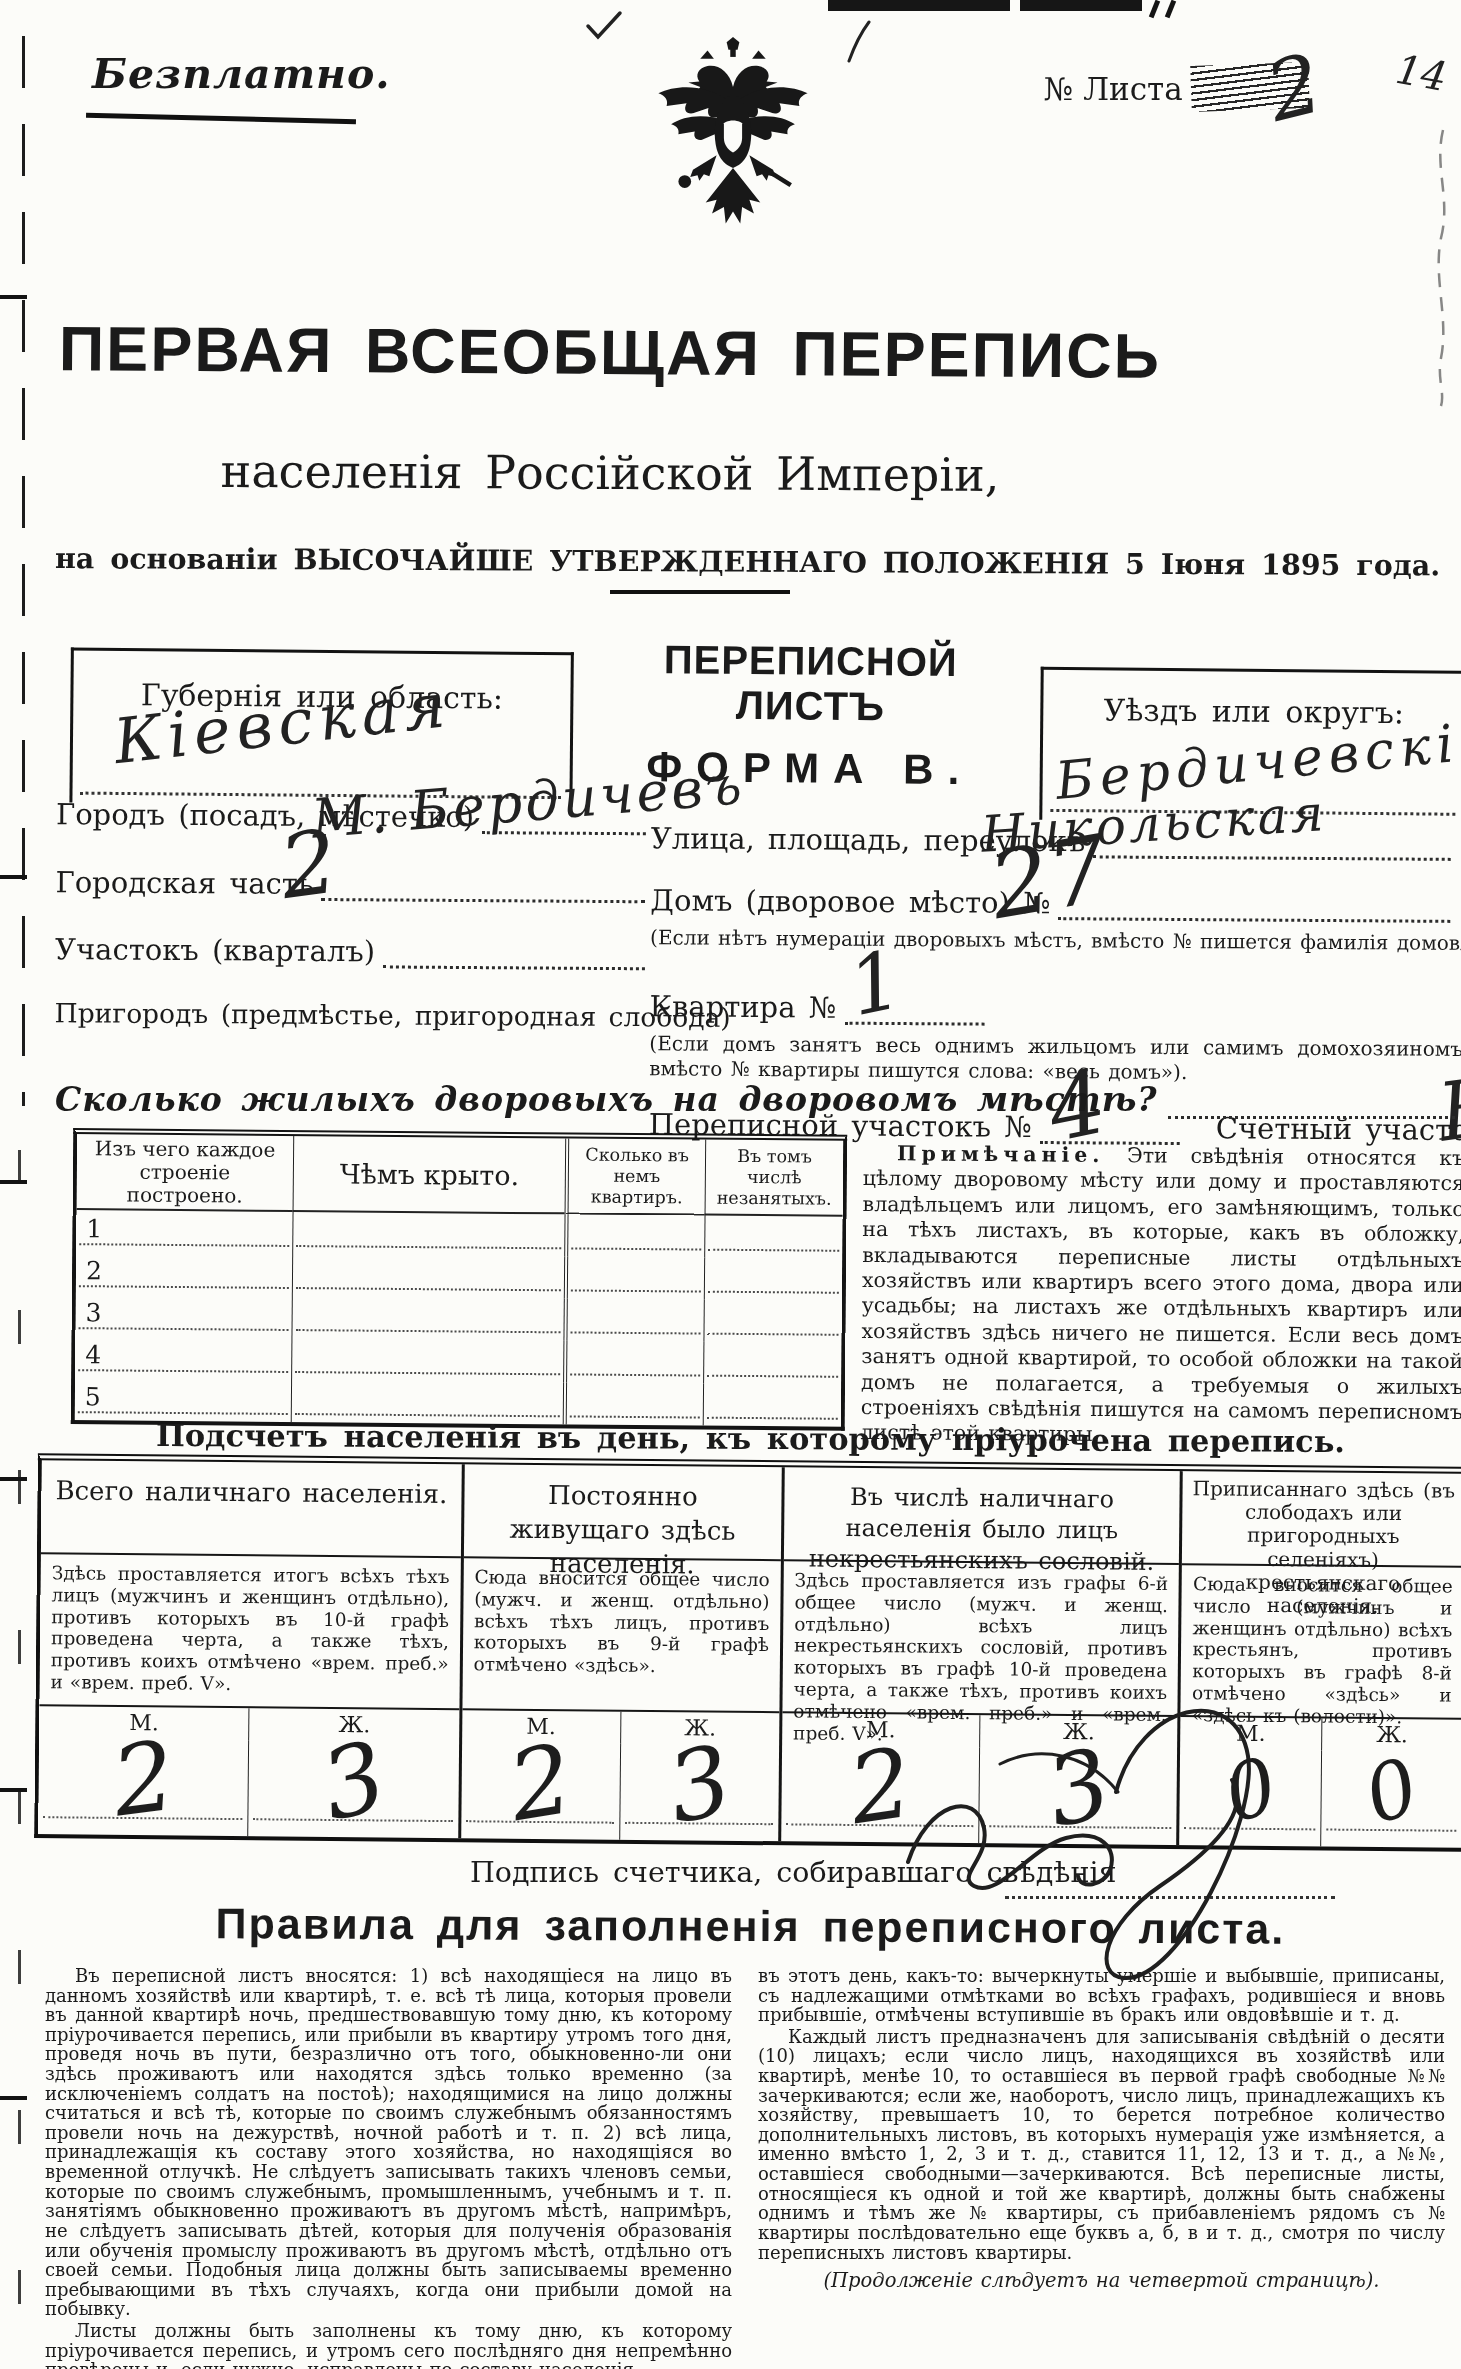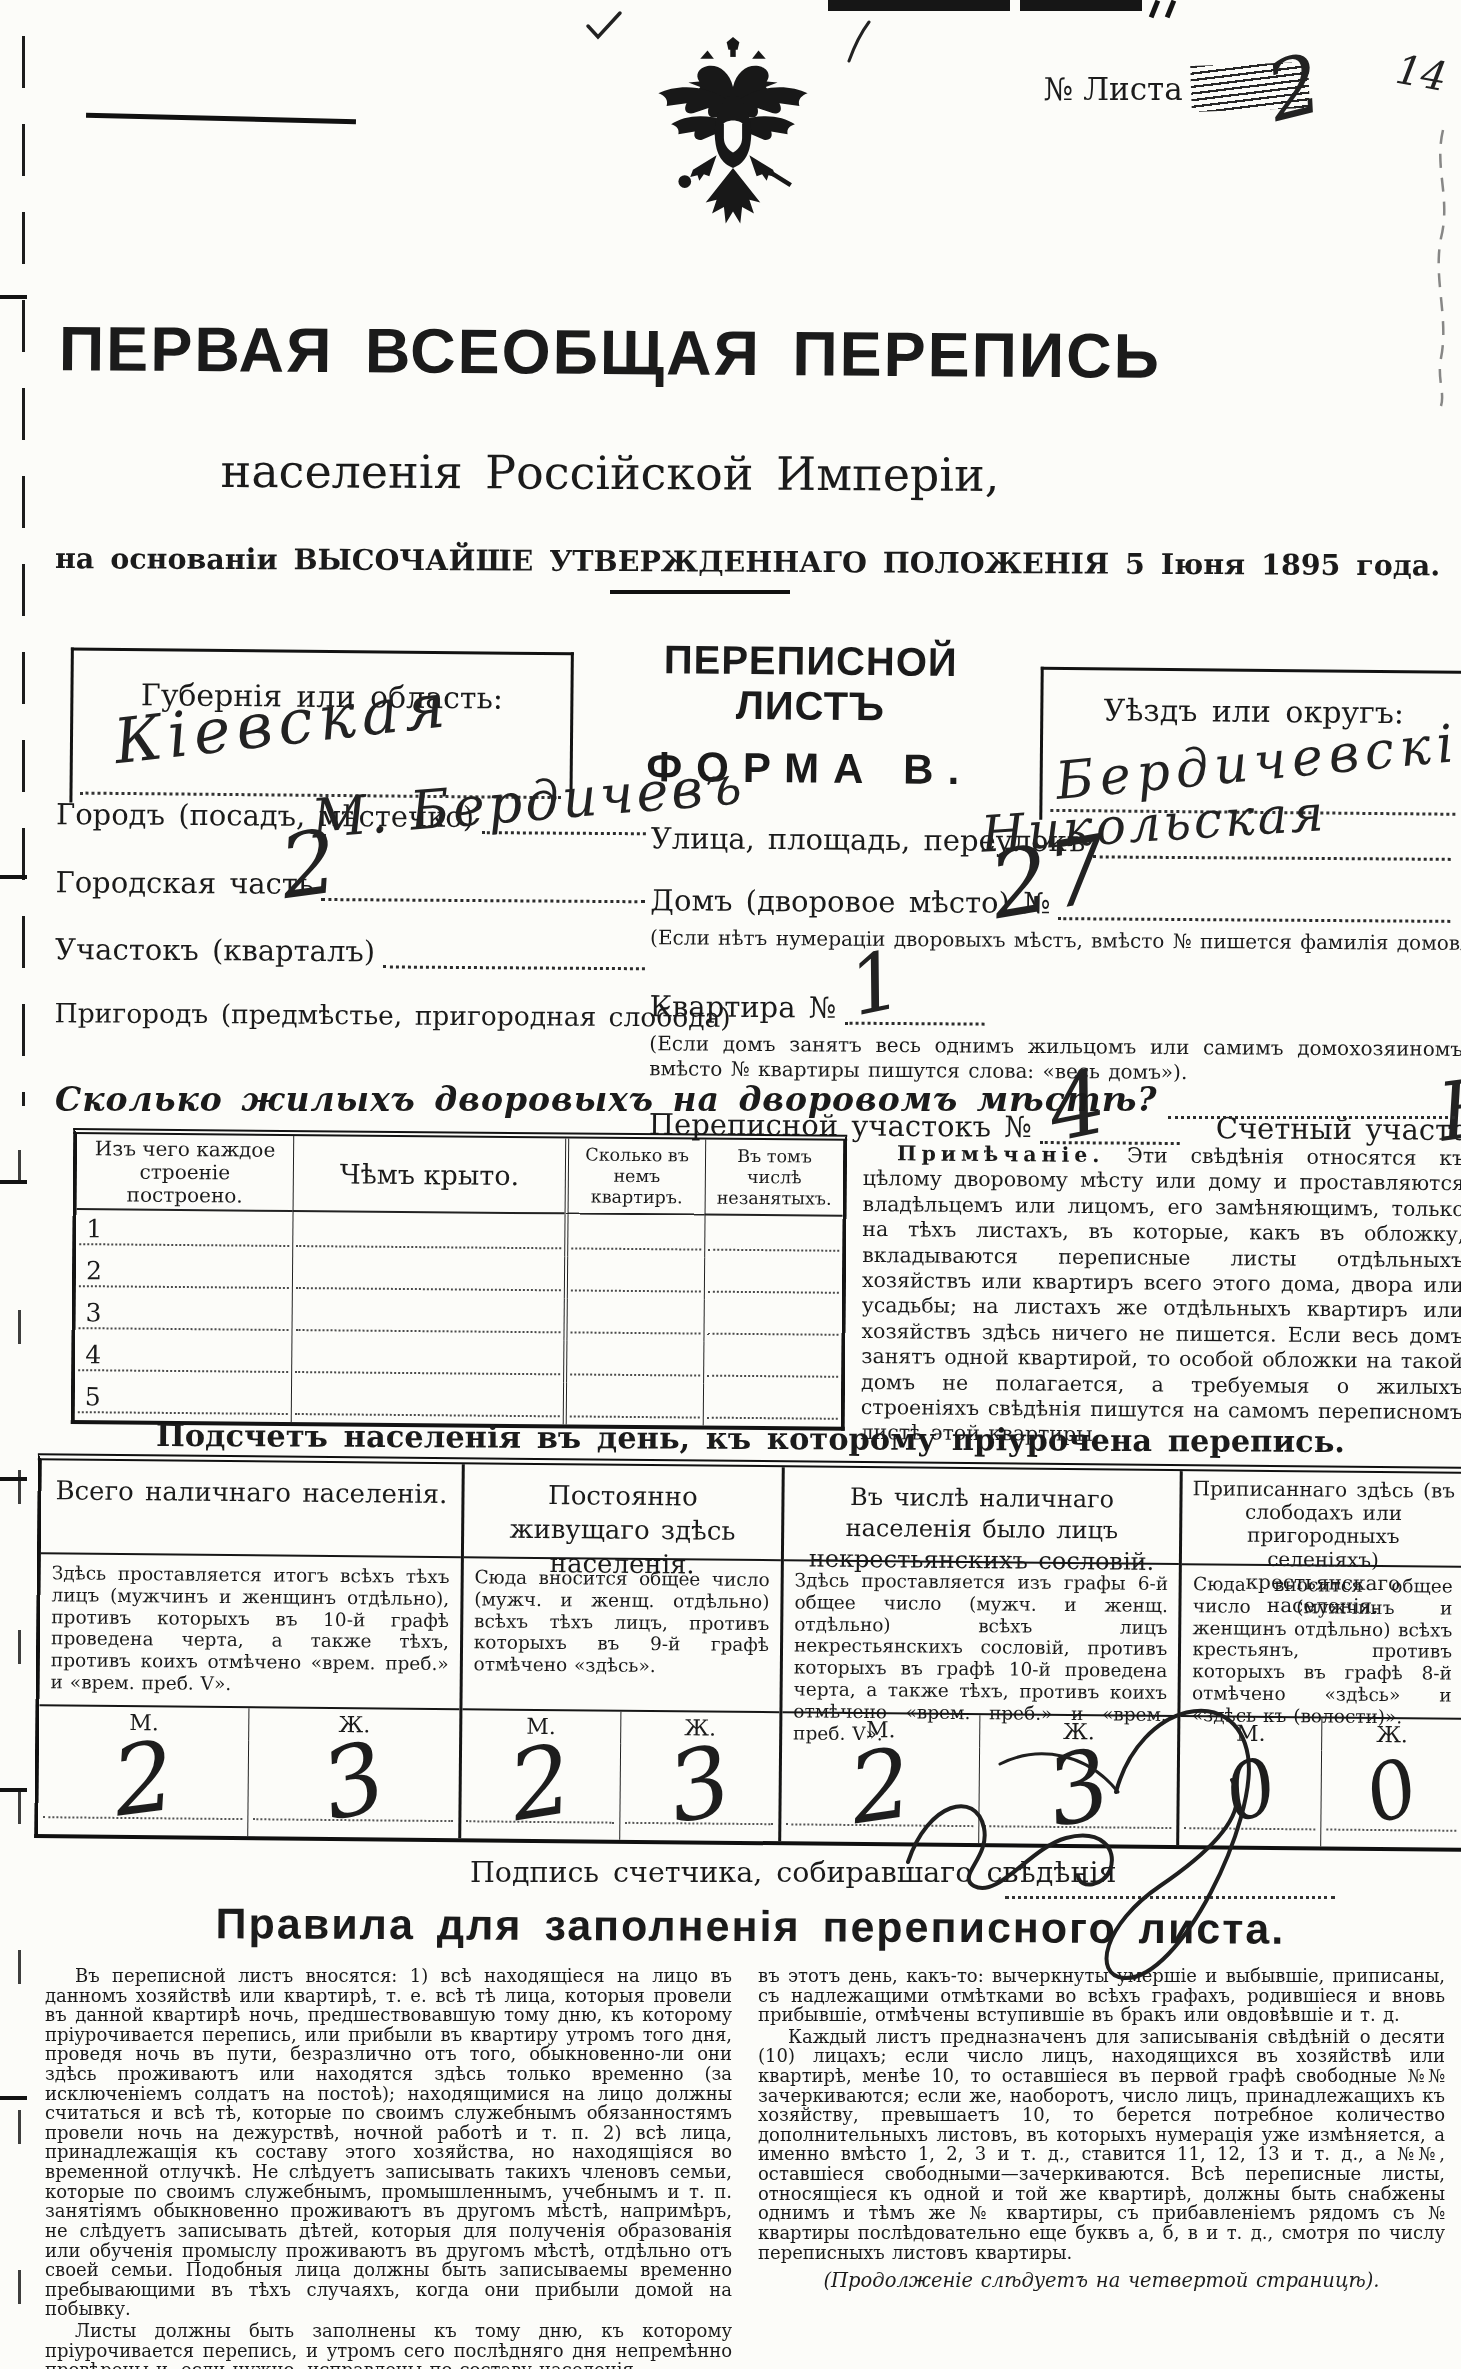--- a/index.html
+++ b/index.html
@@ -143,20 +143,21 @@
   <svg class="abs checkmark" width="38" height="32">
     <polyline points="3,16 13,27 35,3" fill="none" stroke="#222" stroke-width="3.5" stroke-linecap="round"></polyline>
   </svg>
   <svg class="abs slashmark" width="28" height="44">
     <path d="M24 2 C15 14 9 27 4 41" fill="none" stroke="#222" stroke-width="3" stroke-linecap="round"></path>
   </svg>
   <svg class="abs margin-scribble" width="26" height="286">
     <path d="M13 4 C4 42 21 72 11 112 C3 152 19 192 11 232 C7 252 15 268 11 280" fill="none" stroke="#555" stroke-width="2.5" stroke-dasharray="14 10" opacity="0.7"></path>
   </svg>
 
+  <div class="abs free">Безплатно.</div>
   <div class="abs free-underline"></div>
 
   <svg class="abs eagle" viewBox="0 0 200 220">
     <g fill="#181818">
       <path d="M93 6 l7 -6 7 6 -2 8 -10 0 z"></path>
       <rect x="97" y="10" width="6" height="12"></rect>
       <path d="M64 24 l8 -9 7 9 z"></path>
         <path d="M121 24 l7 -9 8 9 z"></path>
       <path d="M100 55 C96 38 84 30 72 32 C62 34 58 42 63 49 l-12 1 13 5 c-5 6 -2 12 6 13 l30 8 z"></path>
       <path d="M100 55 C104 38 116 30 128 32 C138 34 142 42 137 49 l12 1 -13 5 c5 6 2 12 -6 13 l-30 8 z"></path>

